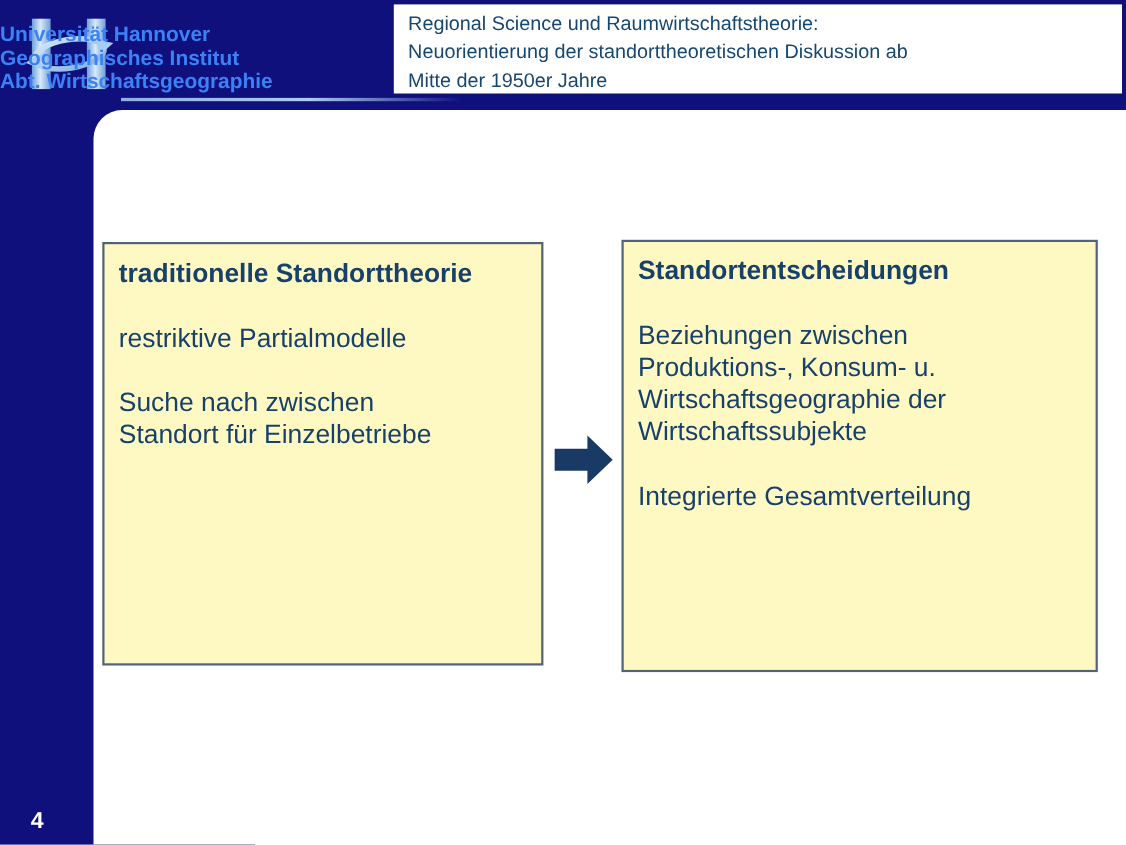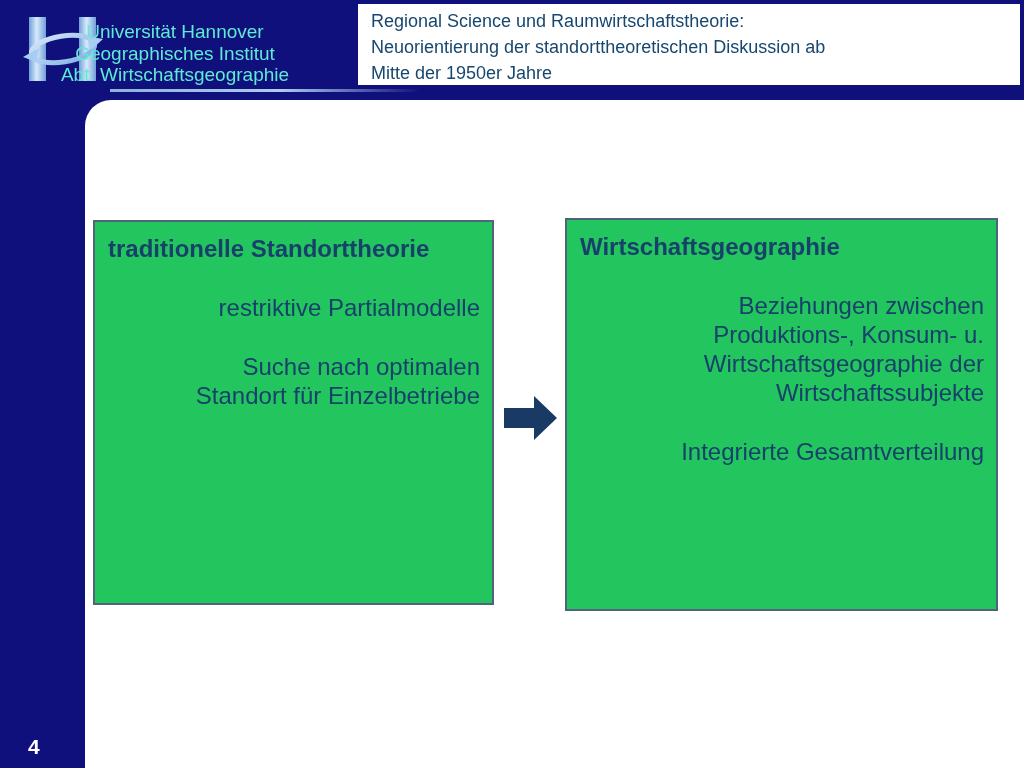--- a/index.html
+++ b/index.html
@@ -23,40 +23,40 @@
     background:#ffffff;
   }
   .title-text{
     position:absolute;left:13px;top:4px;right:6px;
     color:#17476e;font-size:18px;line-height:26px;
     white-space:pre-line;
   }
   
   .institution-text{
     position:absolute;left:0;top:21px;width:350px;
-    text-align:center;color:#5eead4;font-weight:normal;
+    text-align:left;color:#3b82f6;font-weight:bold;
     font-size:19px;line-height:21.5px;white-space:pre-line;
   }
   .accent-underline{
     position:absolute;left:110px;top:89px;width:310px;height:3px;
     background:linear-gradient(to right,#8fb0de 0%,#aecbf0 55%,rgba(174,203,240,0) 100%);
   }
   .logo{
     position:absolute;left:22px;top:10px;width:82px;height:78px;
   }
   
   .tbox{
-    position:absolute;background:#22c55e;border:2px solid #4f637b;
+    position:absolute;background:#fef9c3;border:2px solid #4f637b;
     box-sizing:border-box;color:#17416b;font-size:24px;line-height:29px;
     padding:12px 12px 0 13px;
   }
   .tbox-left{left:93px;top:220px;width:401px;height:385px;}
   .tbox-right{left:565px;top:218px;width:433px;height:393px;}
   .tbox .heading{font-weight:bold;margin:0 0 30px 0;white-space:nowrap;}
-  .tbox .para{margin:0 0 30px 0;white-space:pre-line;text-align:right;}
+  .tbox .para{margin:0 0 30px 0;white-space:pre-line;}
   .flow-arrow{
     position:absolute;left:504px;top:395px;width:54px;height:46px;
   }
   .page-number{
     position:absolute;left:28px;top:735px;
     color:#ffffff;font-weight:bold;font-size:21px;
   }
 </style>
 </head>
 <body>
@@ -93,30 +93,30 @@
 
   <div class="title-panel">
     <div class="title-text">Regional Science und Raumwirtschaftstheorie:
 Neuorientierung der standorttheoretischen Diskussion ab
 Mitte der 1950er Jahre</div>
   </div>
 
   <div class="tbox tbox-left">
     <p class="heading">traditionelle Standorttheorie</p>
     <p class="para">restriktive Partialmodelle</p>
-    <p class="para">Suche nach optimalen
+    <p class="para">Suche nach zwischen
 Standort für Einzelbetriebe</p>
   </div>
 
   <svg class="flow-arrow" viewBox="0 0 54 46" aria-hidden="true">
     <path d="M0 13 H30 V1 L53 23 L30 45 V33 H0 Z" fill="#1a3a66"></path>
   </svg>
 
   <div class="tbox tbox-right">
-    <p class="heading">Wirtschaftsgeographie</p>
+    <p class="heading">Standortentscheidungen</p>
     <p class="para">Beziehungen zwischen
 Produktions-, Konsum- u.
 Wirtschaftsgeographie der
 Wirtschaftssubjekte</p>
     <p class="para">Integrierte Gesamtverteilung</p>
   </div>
 
   <div class="page-number">4</div>
 
 </div>

